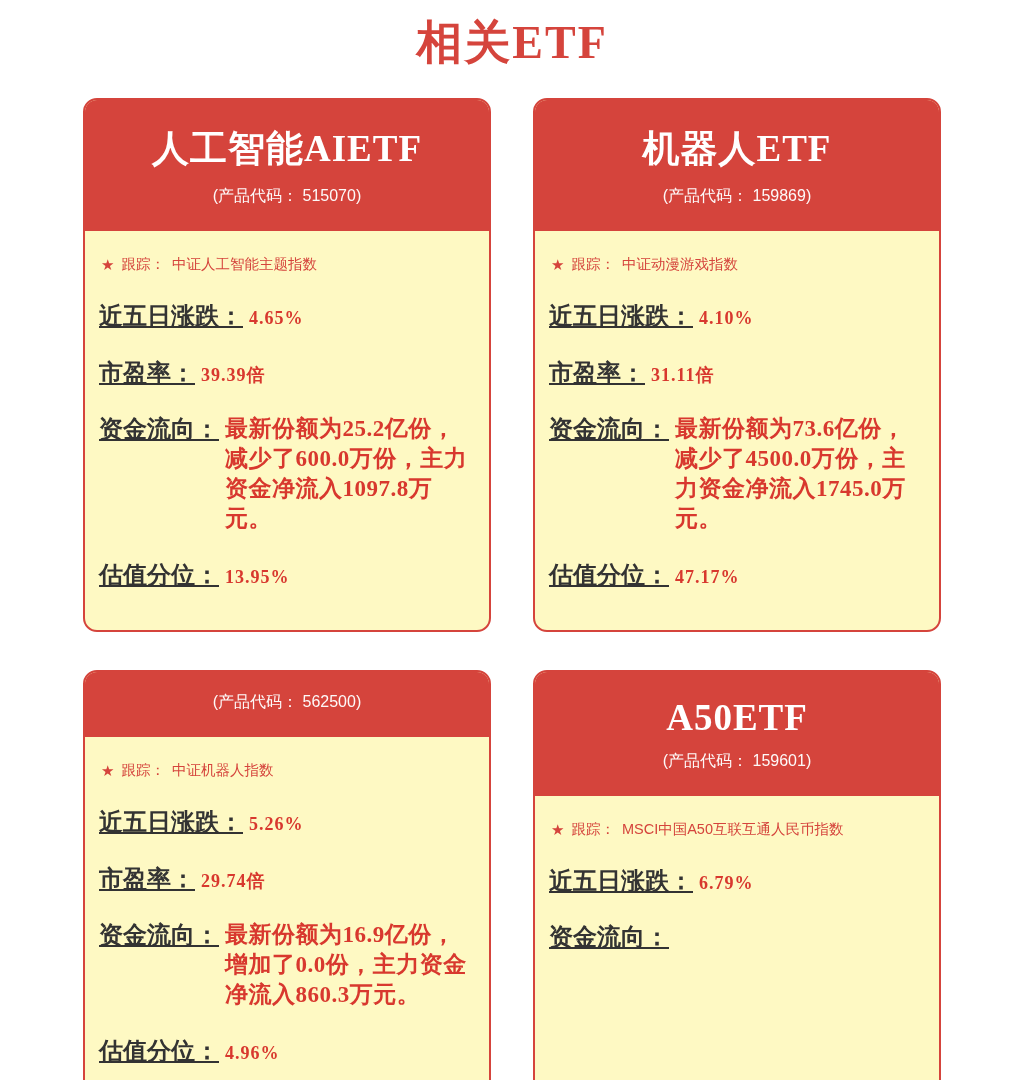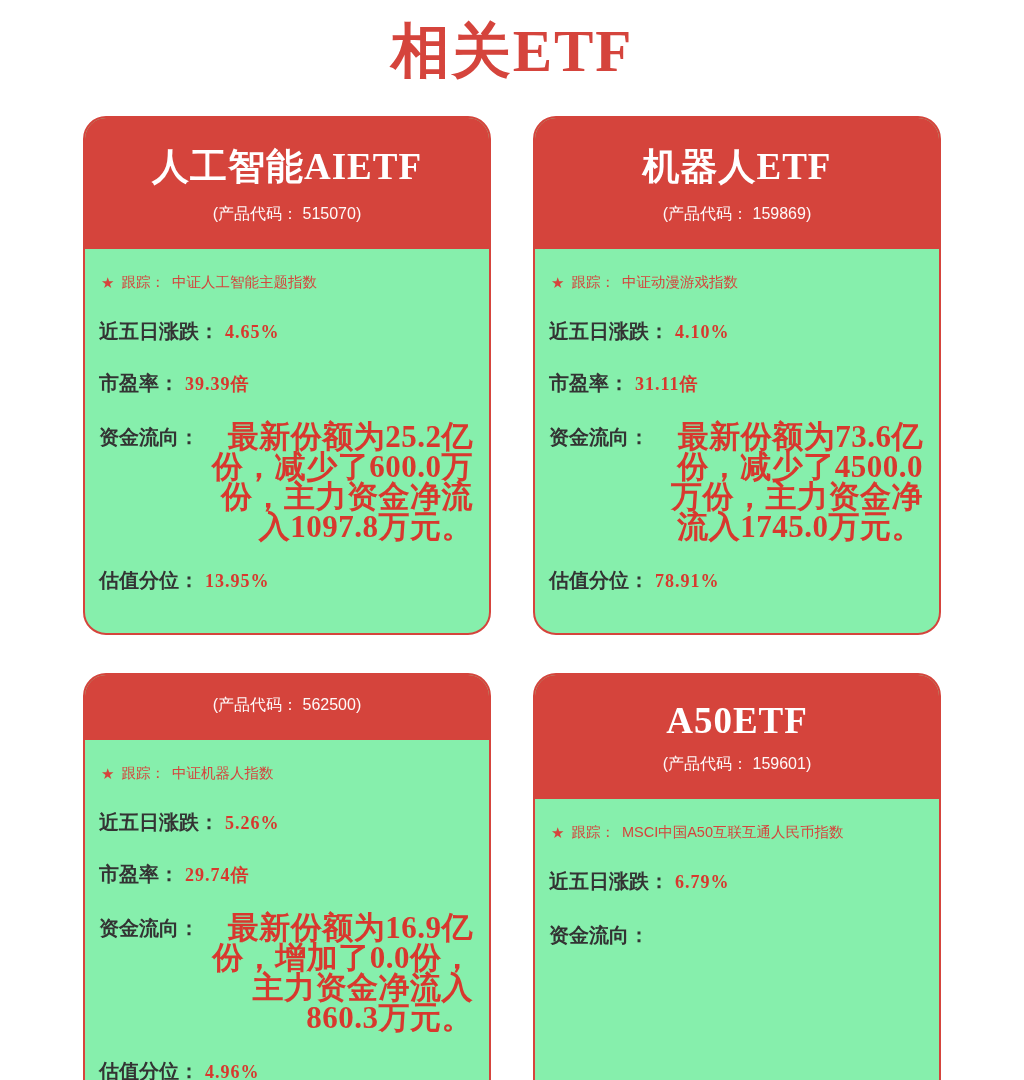--- a/index.html
+++ b/index.html
@@ -9,36 +9,36 @@
     height: 1080px;
     background: #ffffff;
     font-family: "Liberation Sans", sans-serif;
     overflow: hidden;
   }
   .page-title {
     margin: 12px 0 24px;
     text-align: center;
     font-family: "Liberation Serif", "DejaVu Serif", serif;
     font-weight: bold;
-    font-size: 59px;
+    font-size: 46px;
     color: #d5443c;
     letter-spacing: 2px;
   }
   .grid {
     display: grid;
     grid-template-columns: 408px 408px;
     column-gap: 42px;
     row-gap: 38px;
     justify-content: center;
   }
   .card {
     min-height: 452px;
     border: 2px solid #d5443c;
-    border-radius: 23px;
-    background: #86efac;
+    border-radius: 14px;
+    background: #fef9c3;
     overflow: hidden;
     display: flex;
     flex-direction: column;
   }
   .card-header {
     background: #d5443c;
     color: #ffffff;
     text-align: center;
     padding: 20px 10px 18px;
   }
@@ -71,38 +71,38 @@
   .track-label { white-space: nowrap; }
   .row {
     display: flex;
     align-items: baseline;
     margin: 0 0 25px;
   }
   .row.flow { align-items: flex-start; }
   .row-label {
     font-weight: bold;
     color: #333333;
-    font-size: 20px;
+    font-size: 24px;
     white-space: nowrap;
     flex: 0 0 auto;
+    text-decoration: underline;
   }
   .row-value {
     font-weight: bold;
     color: #d8382e;
     font-family: "Liberation Serif", "DejaVu Serif", serif;
     font-size: 18px;
     margin-left: 6px;
     letter-spacing: 1px;
   }
   .row.flow .row-label { line-height: 30px; }
   .row.flow .row-value {
-    font-size: 31px;
+    font-size: 23px;
     line-height: 30px;
     letter-spacing: 0.5px;
-    text-align: right;
   }
 </style>
 </head>
 <body>
 
 <h1 class="page-title">相关ETF</h1>
 
 <div class="grid">
 
   <section class="card">
@@ -153,21 +153,21 @@
       <div class="row">
         <span class="row-label">市盈率：</span>
         <span class="row-value">31.11倍</span>
       </div>
       <div class="row flow">
         <span class="row-label">资金流向：</span>
         <span class="row-value">最新份额为73.6亿份，减少了4500.0万份，主力资金净流入1745.0万元。</span>
       </div>
       <div class="row">
         <span class="row-label">估值分位：</span>
-        <span class="row-value">78.91%</span>
+        <span class="row-value">47.17%</span>
       </div>
     </div>
   </section>
 
   <section class="card">
     <header class="card-header">
       <div class="card-code">(产品代码： 562500)</div>
     </header>
     <div class="card-body">
       <div class="track-row">

